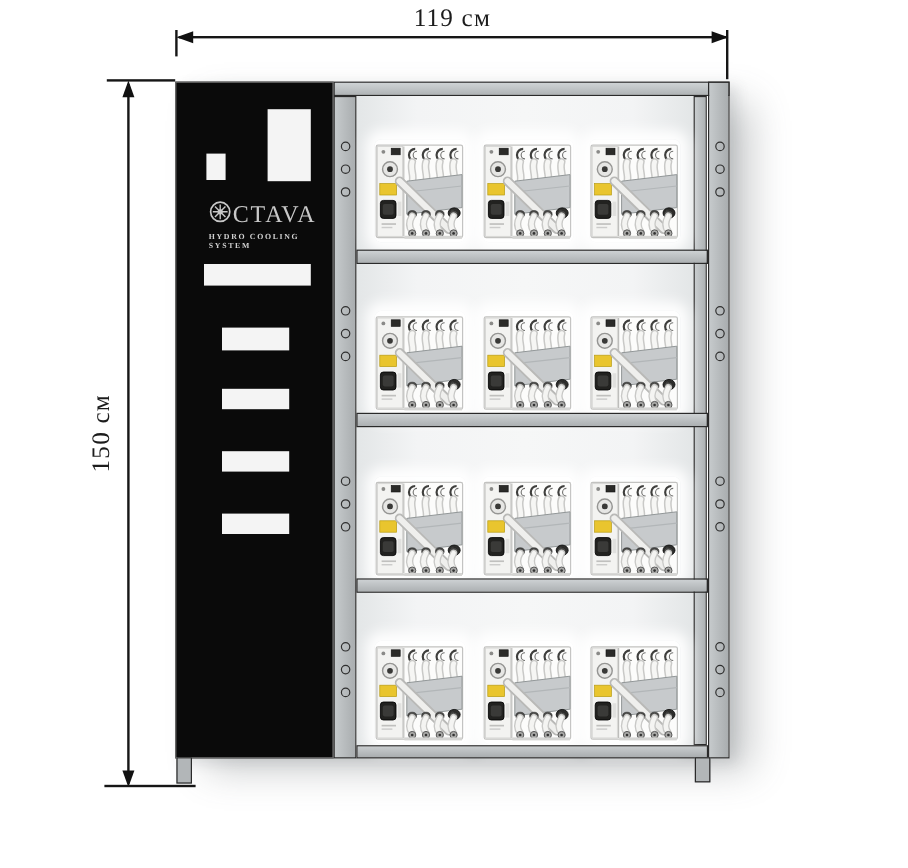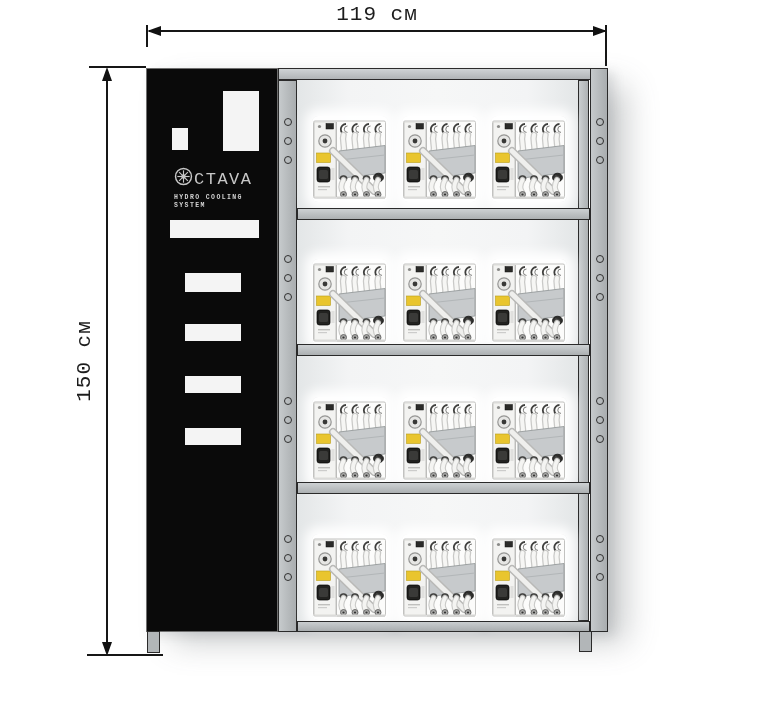--- a/index.html
+++ b/index.html
@@ -1,17 +1,17 @@
 <!DOCTYPE html>
 <html><head>
 <meta charset="utf-8">
 <style>
   html,body{margin:0;padding:0;background:#fff;}
   .scene{position:relative;width:757px;height:723px;background:#fff;overflow:hidden;
-         font-family:Liberation Mono, monospace;}
+         font-family:Liberation Serif, serif;}
 
   
   .dim-line{position:absolute;background:#161616;}
   .dim-h{height:2px;}
   .dim-v{width:2px;}
   .arrow{position:absolute;width:0;height:0;}
   .arrow-left {border-top:5px solid transparent;border-bottom:5px solid transparent;border-right:14px solid #111;}
   .arrow-right{border-top:5px solid transparent;border-bottom:5px solid transparent;border-left:14px solid #111;}
   .arrow-up   {border-left:5px solid transparent;border-right:5px solid transparent;border-bottom:14px solid #111;}
   .arrow-down {border-left:5px solid transparent;border-right:5px solid transparent;border-top:14px solid #111;}
@@ -28,21 +28,21 @@
   .co-big  {left:76px;top:22px;width:36px;height:60px;}
   .co-small{left:25px;top:59px;width:16px;height:22px;}
   .co-wide {left:23px;top:151px;width:89px;height:18px;}
   .co-s2{left:38px;top:204px;width:56px;height:19px;}
   .co-s3{left:38px;top:255px;width:56px;height:17px;}
   .co-s4{left:38px;top:307px;width:56px;height:17px;}
   .co-s5{left:38px;top:359px;width:56px;height:17px;}
 
   .logo-block{position:absolute;left:27px;top:98px;width:100px;}
   .logo-row{display:flex;align-items:center;gap:1px;}
-  .logo-text{color:#c7c7c7;font-size:17px;letter-spacing:1.5px;line-height:19px;}
+  .logo-text{color:#c7c7c7;font-size:20px;letter-spacing:1.5px;line-height:19px;}
   .logo-sub{color:#d2d2d2;font-size:6.5px;font-weight:bold;letter-spacing:1.4px;margin-top:3px;}
   .logo-sub2{color:#d2d2d2;font-size:6.5px;font-weight:bold;letter-spacing:1.4px;margin-top:1px;}
 
   .frame{position:absolute;background:linear-gradient(180deg,#c3c7c9,#aeb2b4);
          border:1px solid #2a2a2a;box-sizing:border-box;}
   .bay{position:absolute;left:151px;top:12px;width:281px;height:541px;
        background:linear-gradient(90deg,#e3e6e7,#f3f4f5 18%,#f6f7f7 50%,#f3f4f5 82%,#e3e6e7);}
   .top-rail{left:132px;top:0;width:330px;height:12px;background:linear-gradient(180deg,#cfd3d5,#b0b4b6);}
   .post-left{left:132px;top:12px;width:19px;height:552px;background:linear-gradient(90deg,#c6cacc,#a9adaf);}
   .post-right-outer{left:444px;top:0;width:18px;height:564px;background:linear-gradient(90deg,#c6cacc,#a9adaf);}

